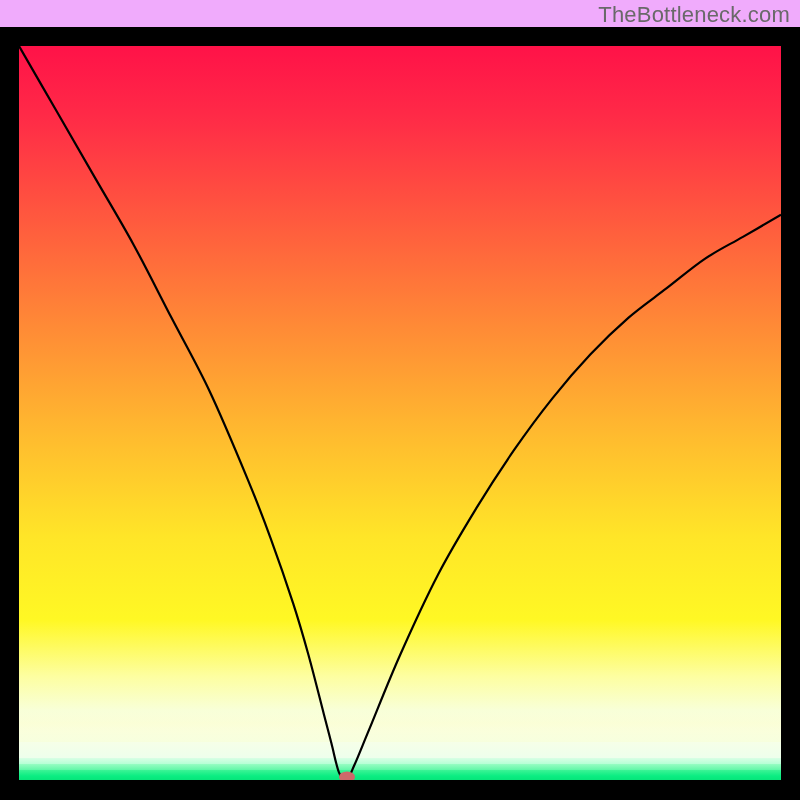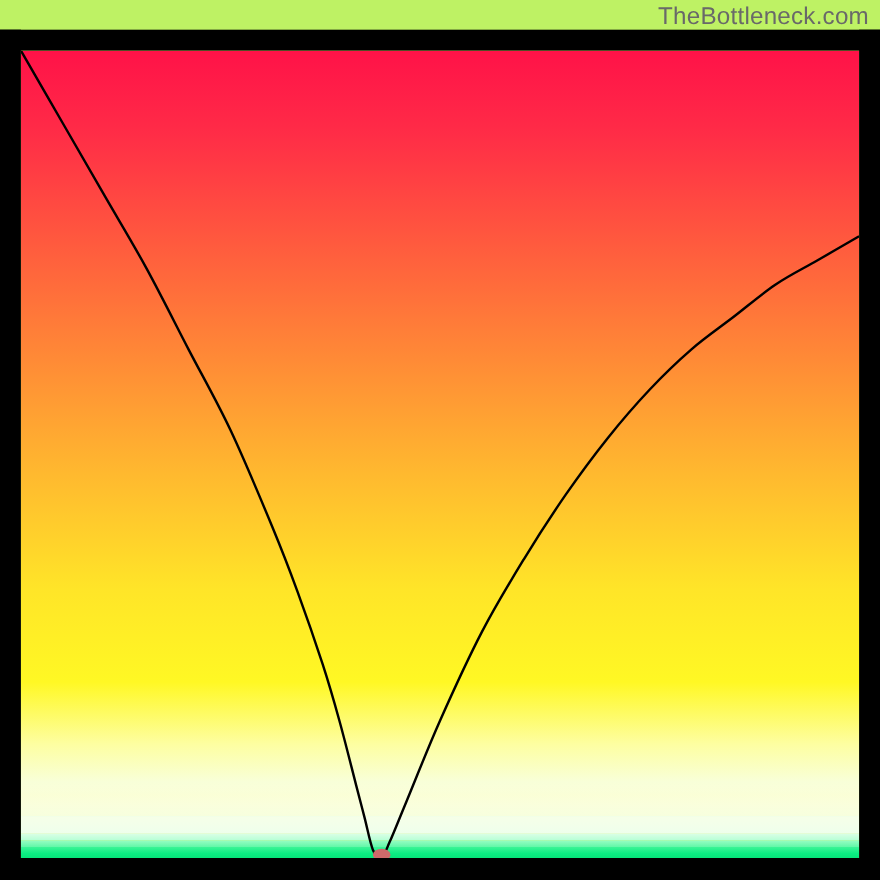--- a/index.html
+++ b/index.html
@@ -8,21 +8,21 @@
     width: 800px;
     height: 800px;
     overflow: hidden;
     background: #ffffff;
     font-family: Arial, Helvetica, sans-serif;
   }
   .frame {
     position: relative;
     width: 800px;
     height: 800px;
-    background: #bef264;
+    background: #f0abfc;
   }
   .watermark {
     position: absolute;
     top: 2px;
     right: 10px;
     font-size: 22px;
     color: #696969;
     font-weight: 400;
     letter-spacing: 0.2px;
     z-index: 10;

